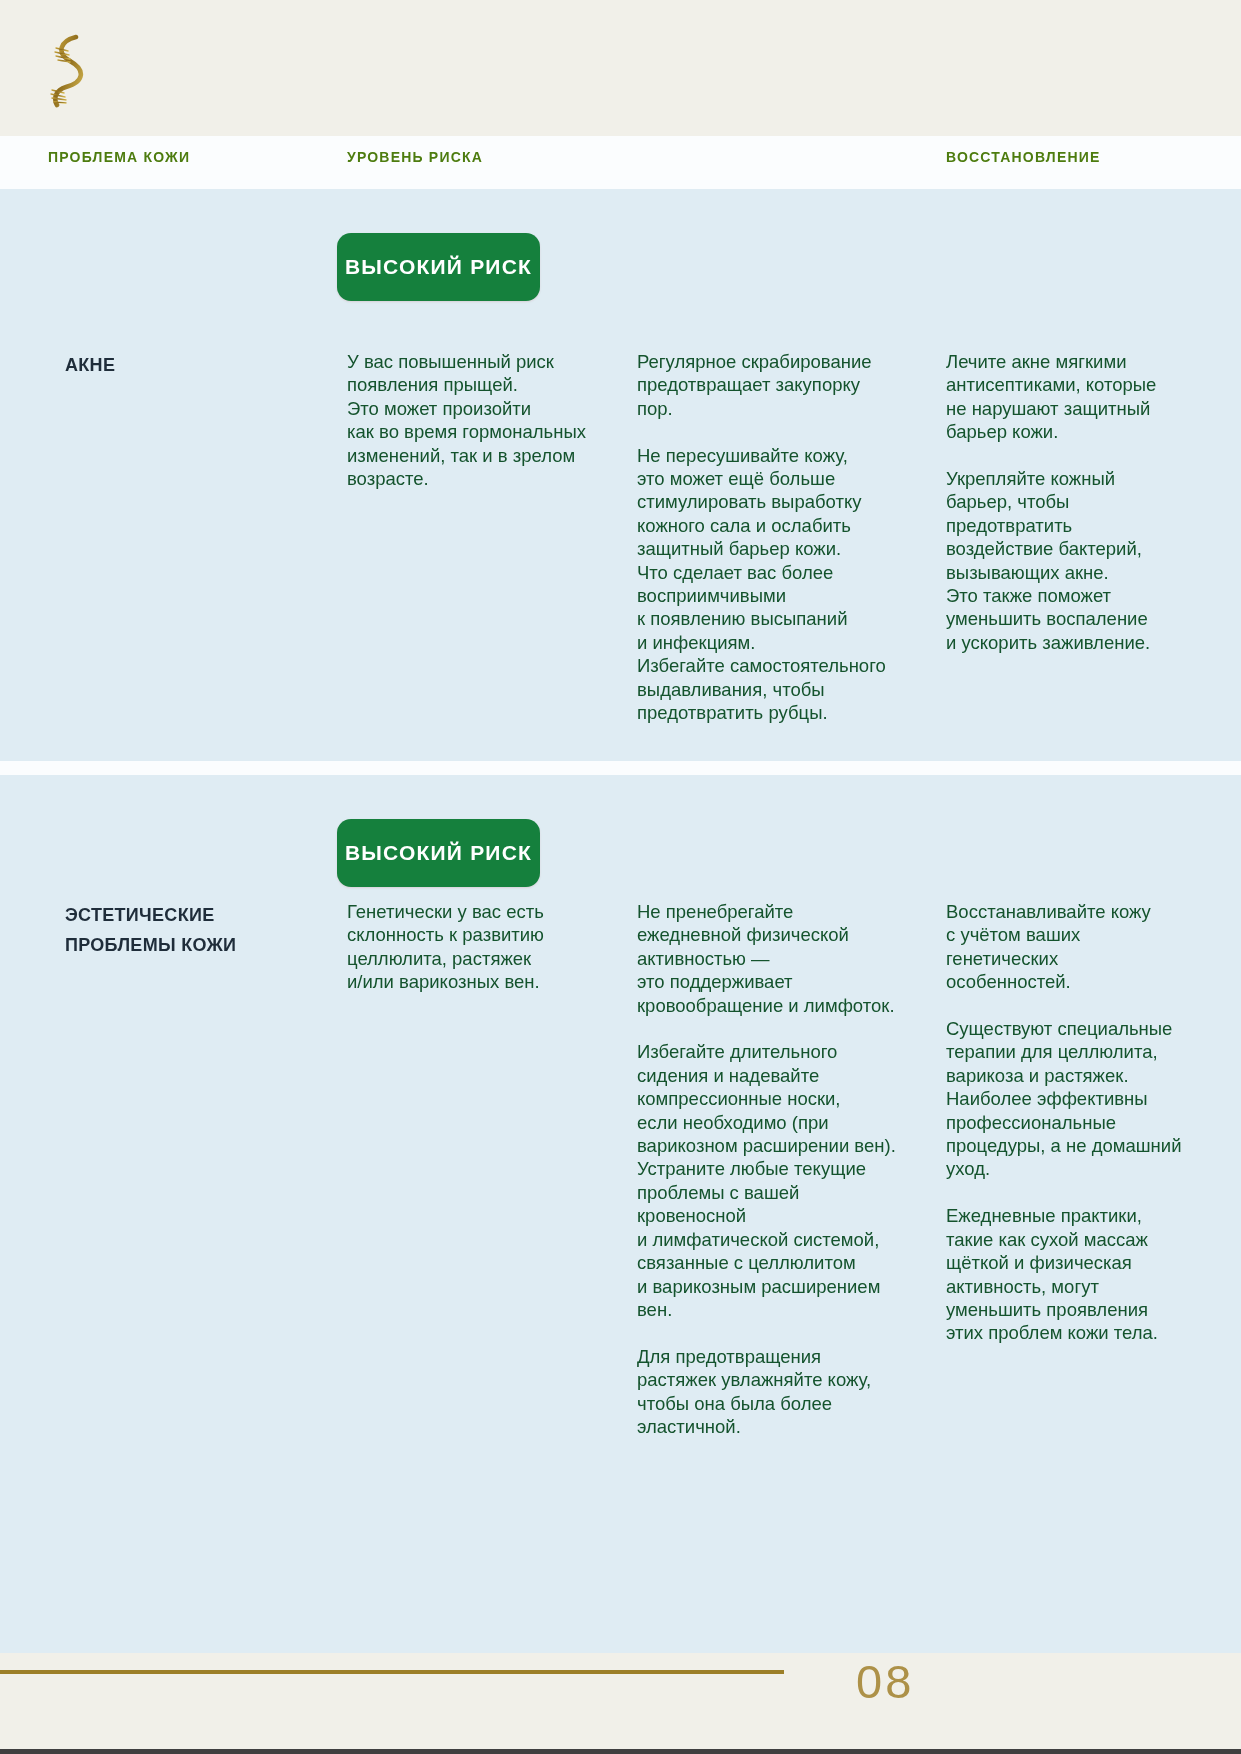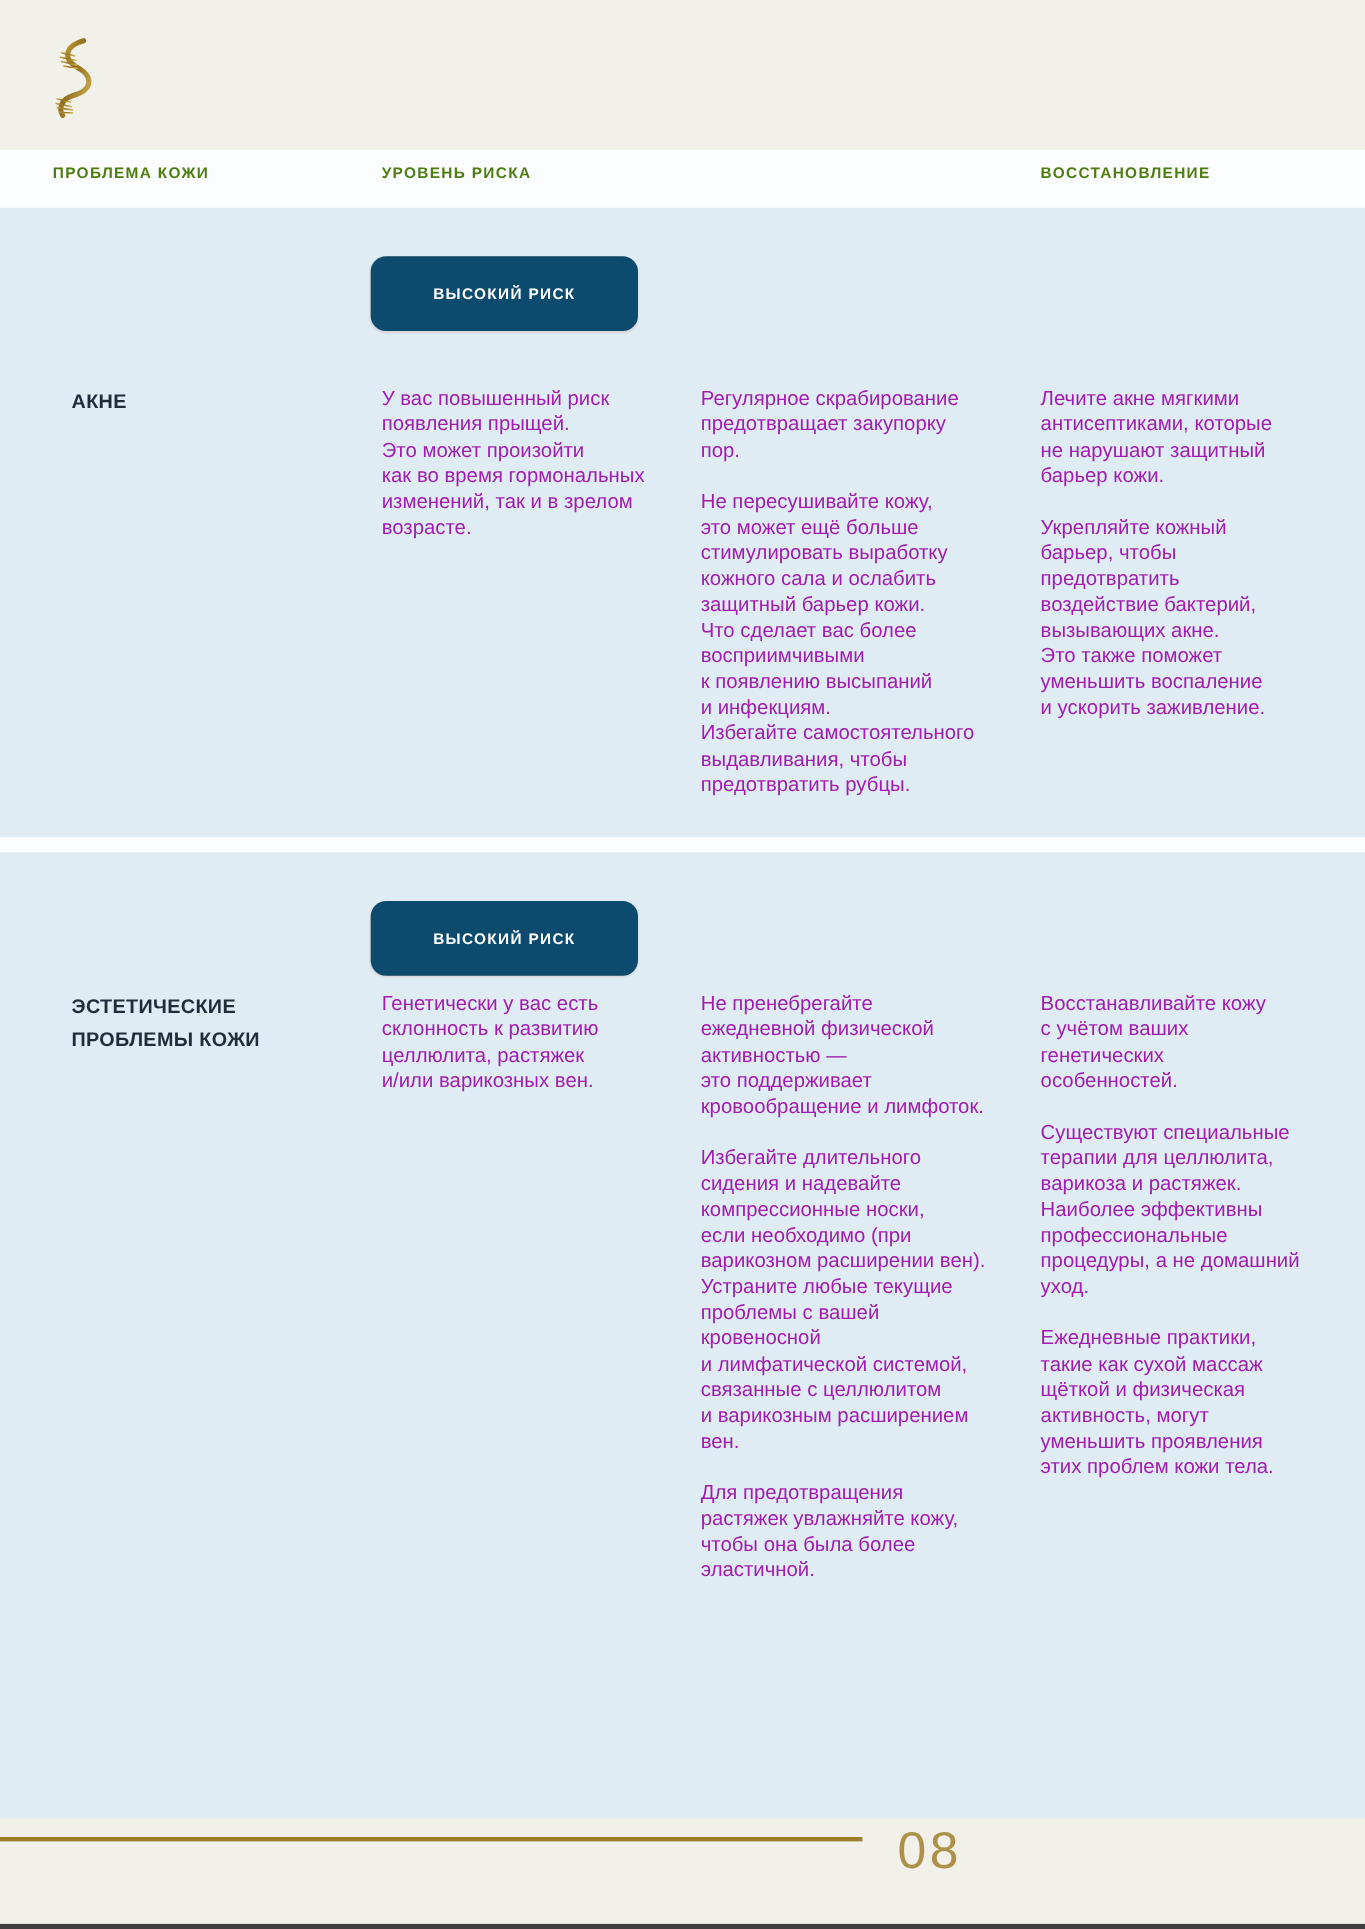--- a/index.html
+++ b/index.html
@@ -19,44 +19,44 @@
     position:absolute;top:0;height:41px;display:flex;align-items:center;
     font-size:14px;font-weight:700;color:#4d7c0f;letter-spacing:1.2px;white-space:nowrap;
   }
   .h1{left:48px}.h2{left:347px}.h3{left:637px}.h4{left:946px}
   
   .risk-section{position:absolute;left:0;width:100%;background:#dfecf3;}
   .section-1{top:189px;height:572px;}
   .section-gap{position:absolute;top:761px;left:0;width:100%;height:14px;background:#fbfdfe;}
   .section-2{top:775px;height:878px;}
   .badge{
-    position:absolute;left:337px;top:44px;width:243px;height:68px;
-    background:#0c4a6e;border-radius:14px;
+    position:absolute;left:337px;top:44px;width:203px;height:68px;
+    background:#15803d;border-radius:14px;
     display:flex;align-items:center;justify-content:center;
-    color:#ffffff;font-size:14px;font-weight:700;letter-spacing:1.2px;white-space:nowrap;
+    color:#ffffff;font-size:21px;font-weight:700;letter-spacing:1.2px;white-space:nowrap;
     box-shadow:0 1px 2px rgba(180,60,60,0.15);
   }
   .cell{position:absolute;white-space:pre-line;}
   .cell.problem{
     left:65px;width:265px;
     font-size:18px;font-weight:700;color:#1f2d3a;line-height:30px;letter-spacing:0.3px;
   }
   .cell.body{
-    font-size:18.5px;color:#a21caf;line-height:23.4px;font-weight:400;
+    font-size:18.5px;color:#14532d;line-height:23.4px;font-weight:400;
   }
   .c2{left:347px;width:290px;}
   .c3{left:637px;width:300px;}
   .c4{left:946px;width:295px;}
   .section-1 .cell{top:161px;}
   .section-2 .cell{top:125px;}
   
   .footer{position:absolute;top:1653px;left:0;width:100%;height:101px;background:#f1f0e9;}
   .footer-line{position:absolute;top:17px;left:0;width:784px;height:4px;background:#9c7f28;}
   .page-number{
-    position:absolute;top:1px;left:816px;
+    position:absolute;top:1px;left:856px;
     font-size:47px;color:#ad9148;letter-spacing:3px;font-weight:400;
     font-family:"Liberation Sans","DejaVu Sans",sans-serif;
   }
   .bottom-strip{position:absolute;bottom:0;left:0;width:100%;height:5px;background:#3f3f3f;}
 </style>
 </head>
 <body>
 
 <div class="page">
 

